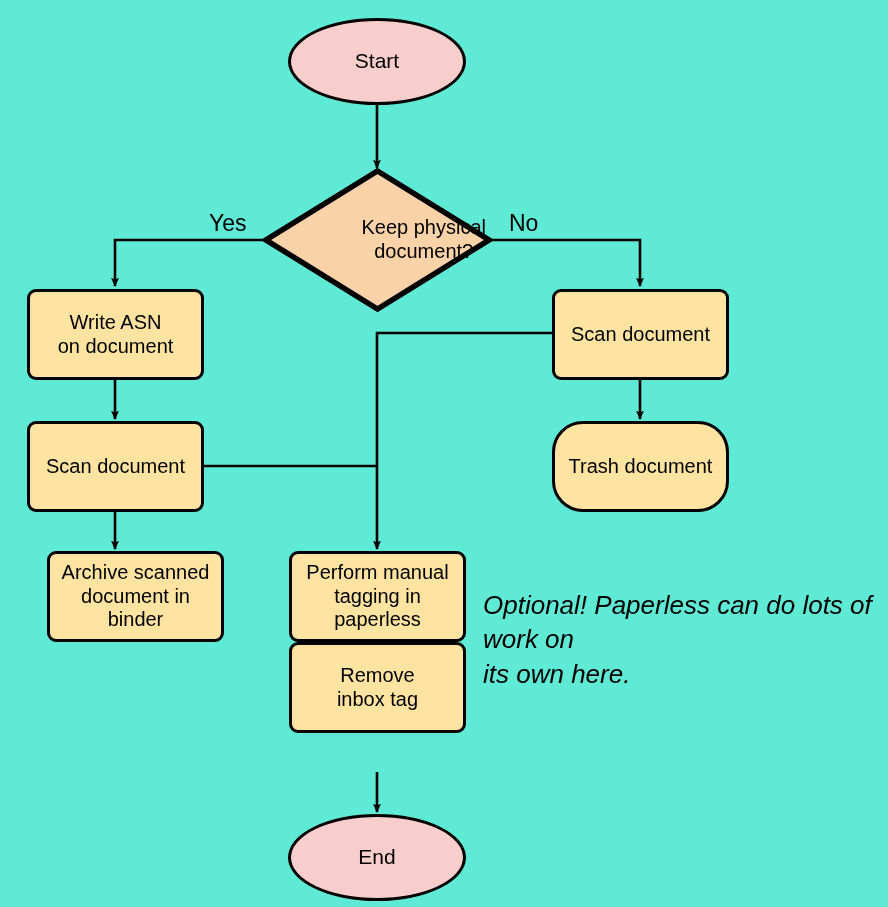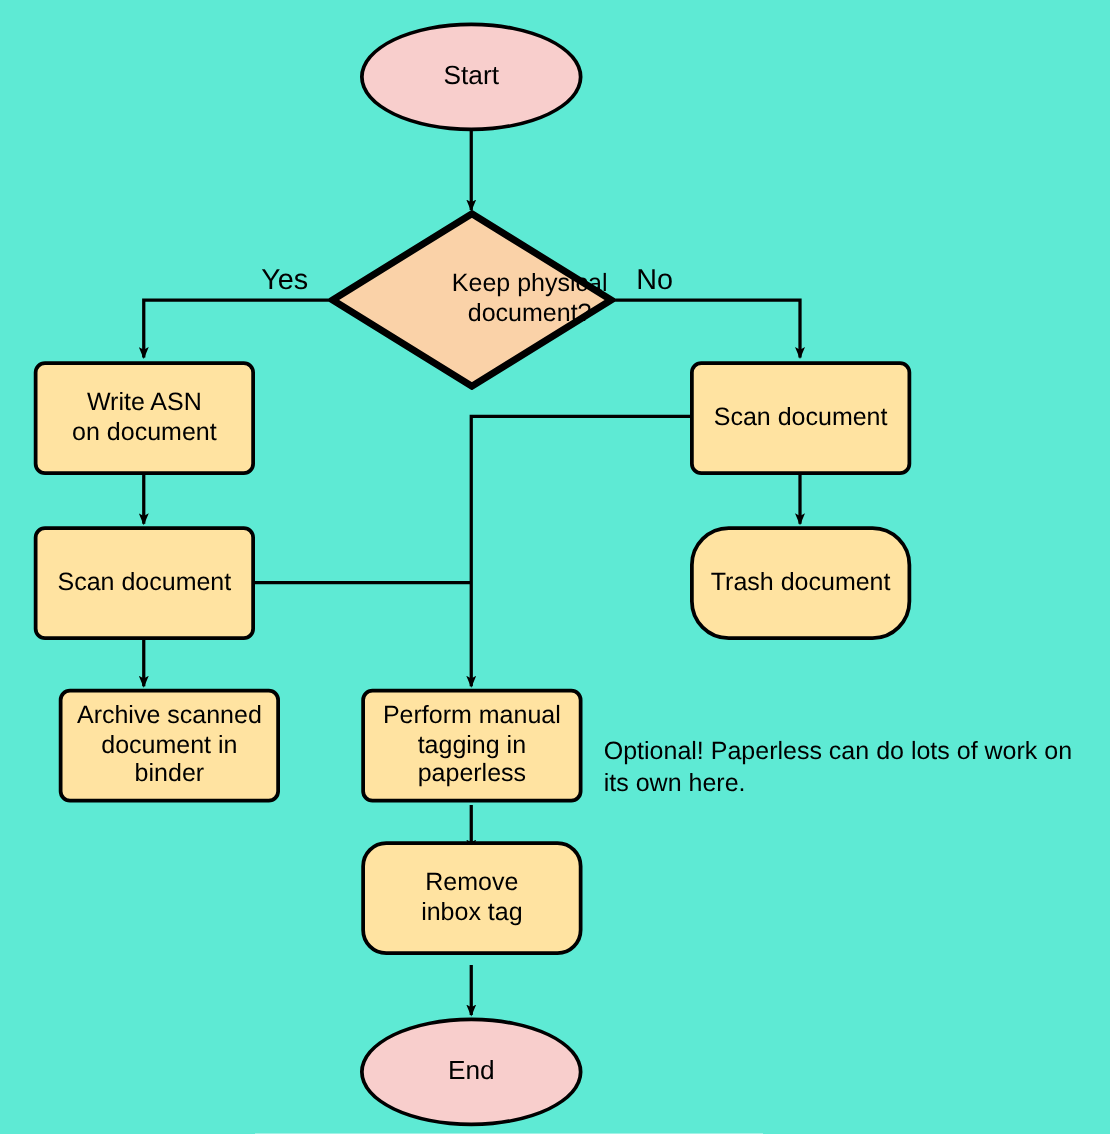--- a/index.html
+++ b/index.html
@@ -64,21 +64,22 @@
     padding: 0 6px;
   }
   .edge-label {
     position: absolute;
     font-size: 23px;
     color: #000000;
     white-space: nowrap;
   }
   .annotation {
     position: absolute;
-    font-size: 20px;
+    font-size: 26px;
+    font-style: italic;
     color: #000000;
     line-height: 1.32;
     white-space: pre-line;
   }
 </style>
 </head>
 <body>
 
 <div id="flowchart-canvas">
 
@@ -147,21 +148,21 @@
   <div class="node node-process" style="left:552px; top:421px; width:177px; height:91px;border-radius:31px;">
     <span>Trash document</span>
   </div>
 
   <div class="node node-process" style="left:289px; top:551px; width:177px; height:91px;align-items:center;">
     <span>Perform manual
 tagging in
 paperless</span>
   </div>
 
-  <div class="node node-process" style="left:289px; top:673px; width:177px; height:91px;border-radius:20px;">
+  <div class="node node-process" style="left:289px; top:642px; width:177px; height:91px;">
     <span>Remove
 inbox tag</span>
   </div>
 
   <div class="node node-terminator" style="left:288px; top:814px; width:178px; height:87px;text-align:right;">
     <span>End</span>
   </div>
 
   <div class="annotation" style="left:483px; top:588px; width:400px;">Optional! Paperless can do lots of work on
 its own here.</div>

